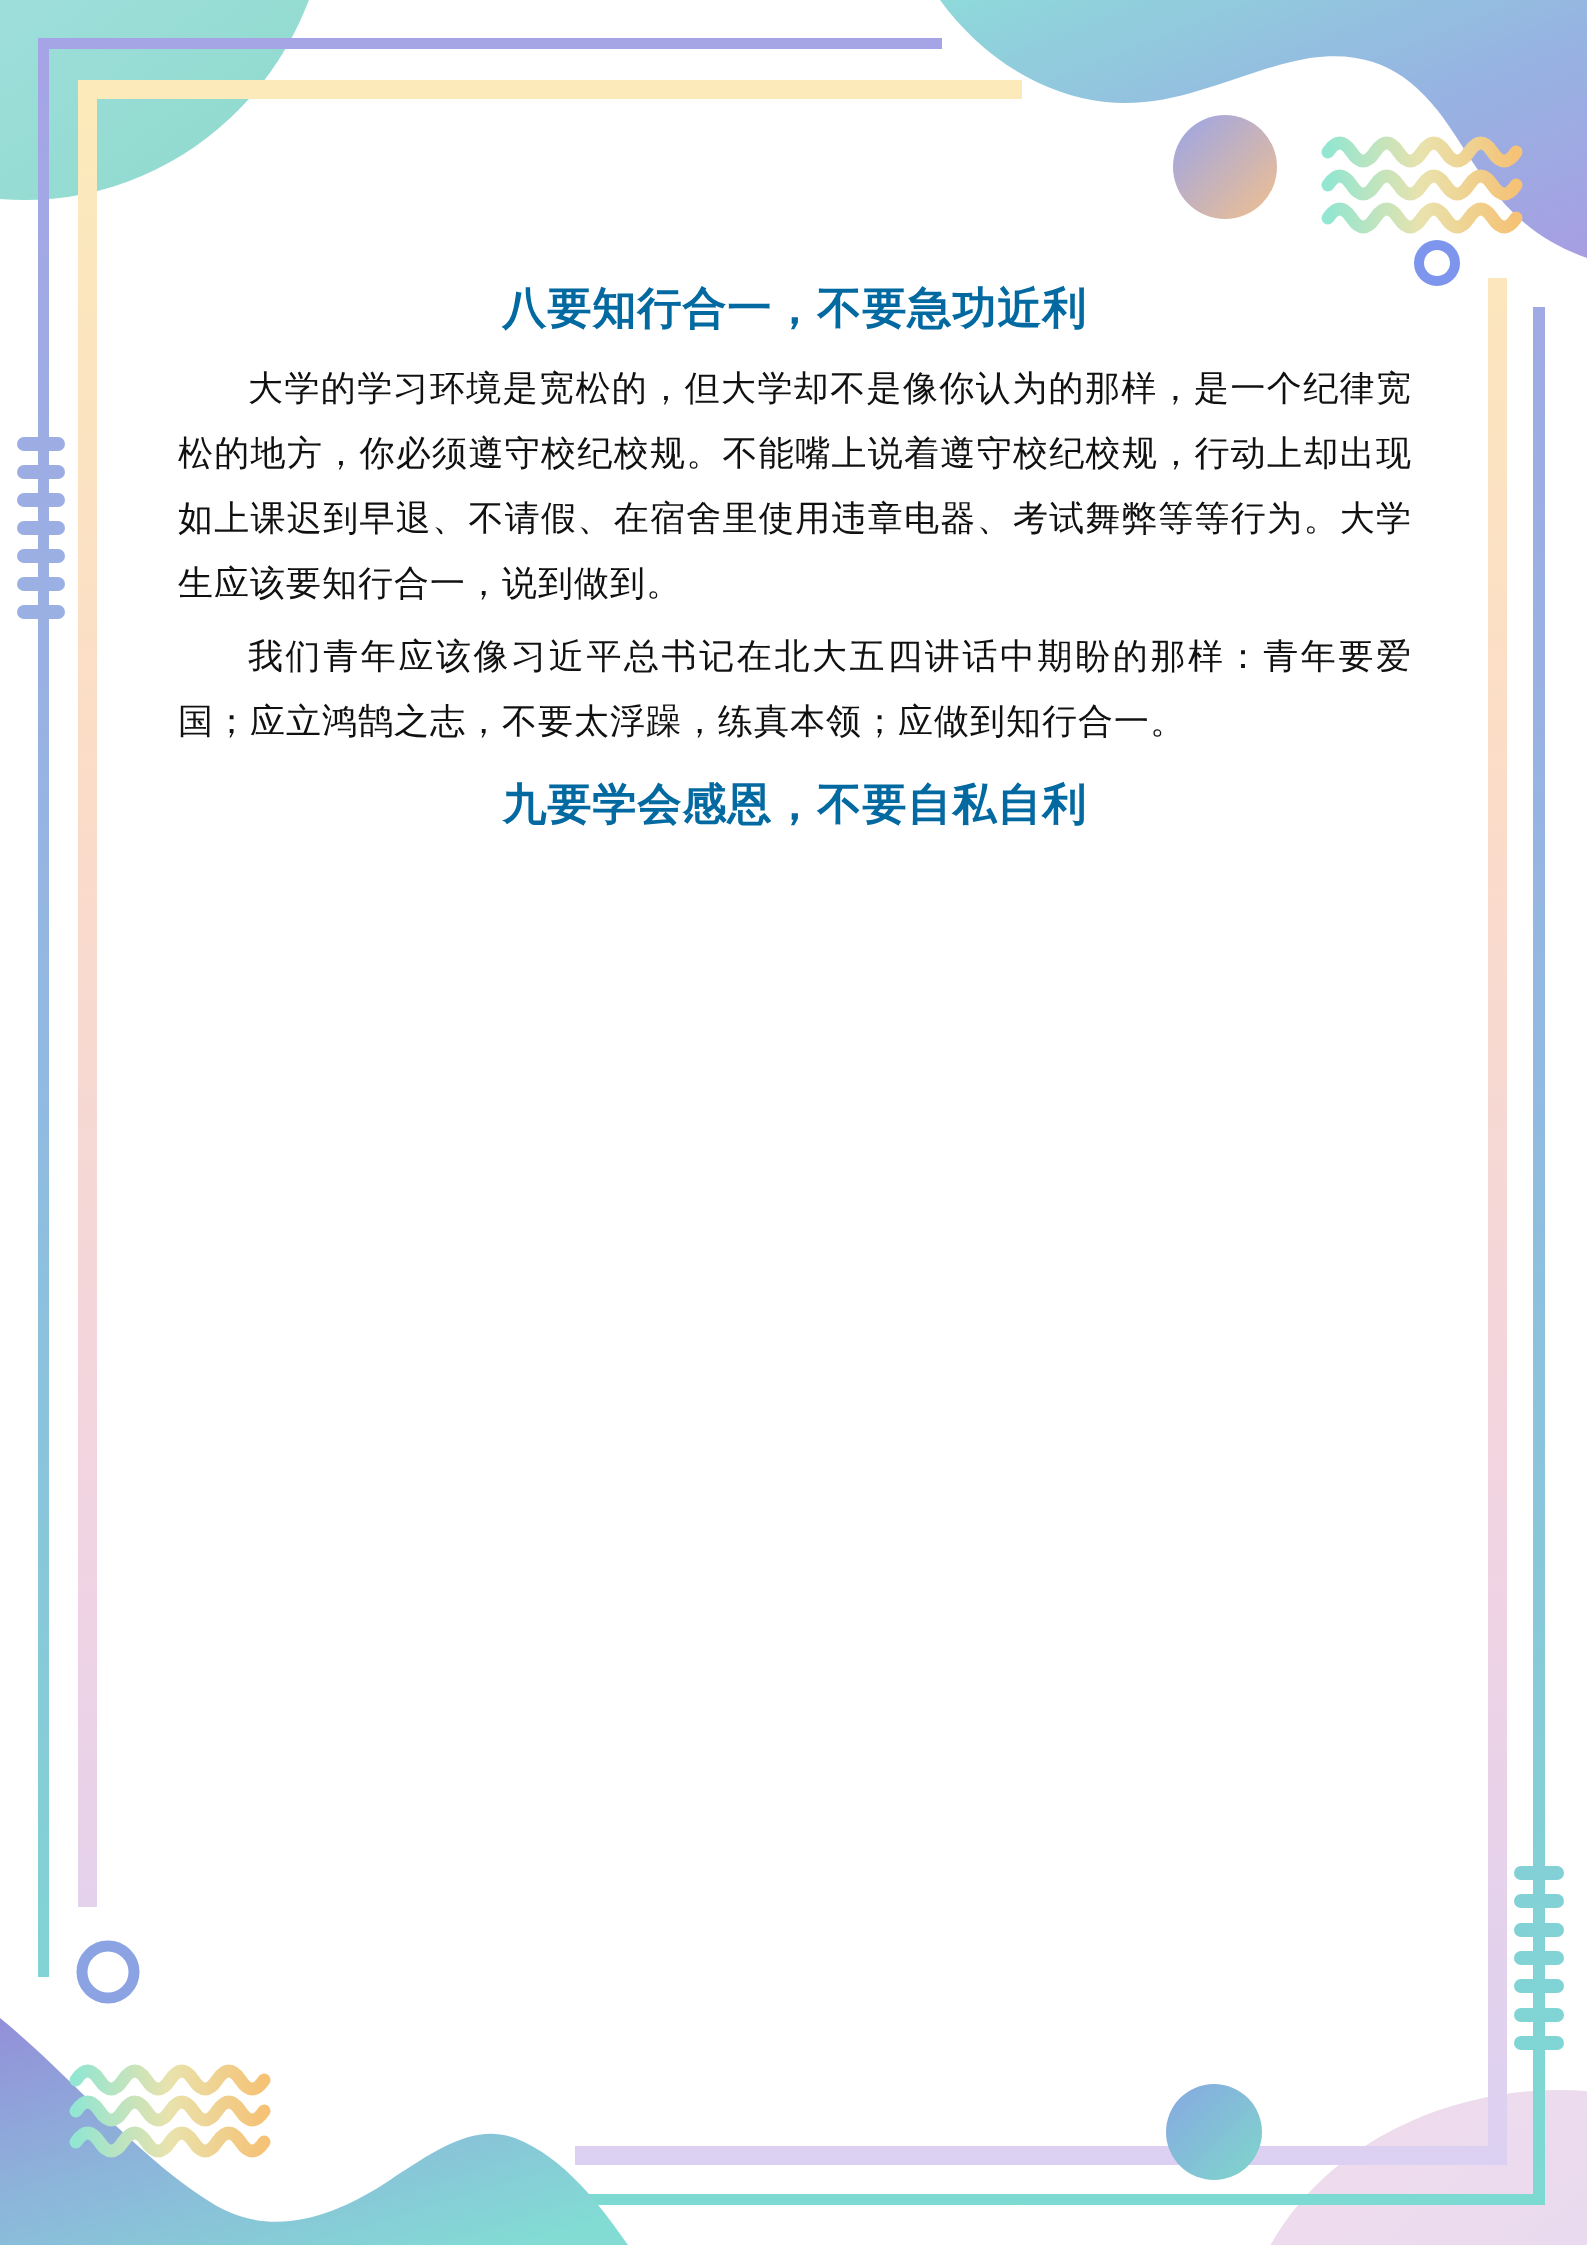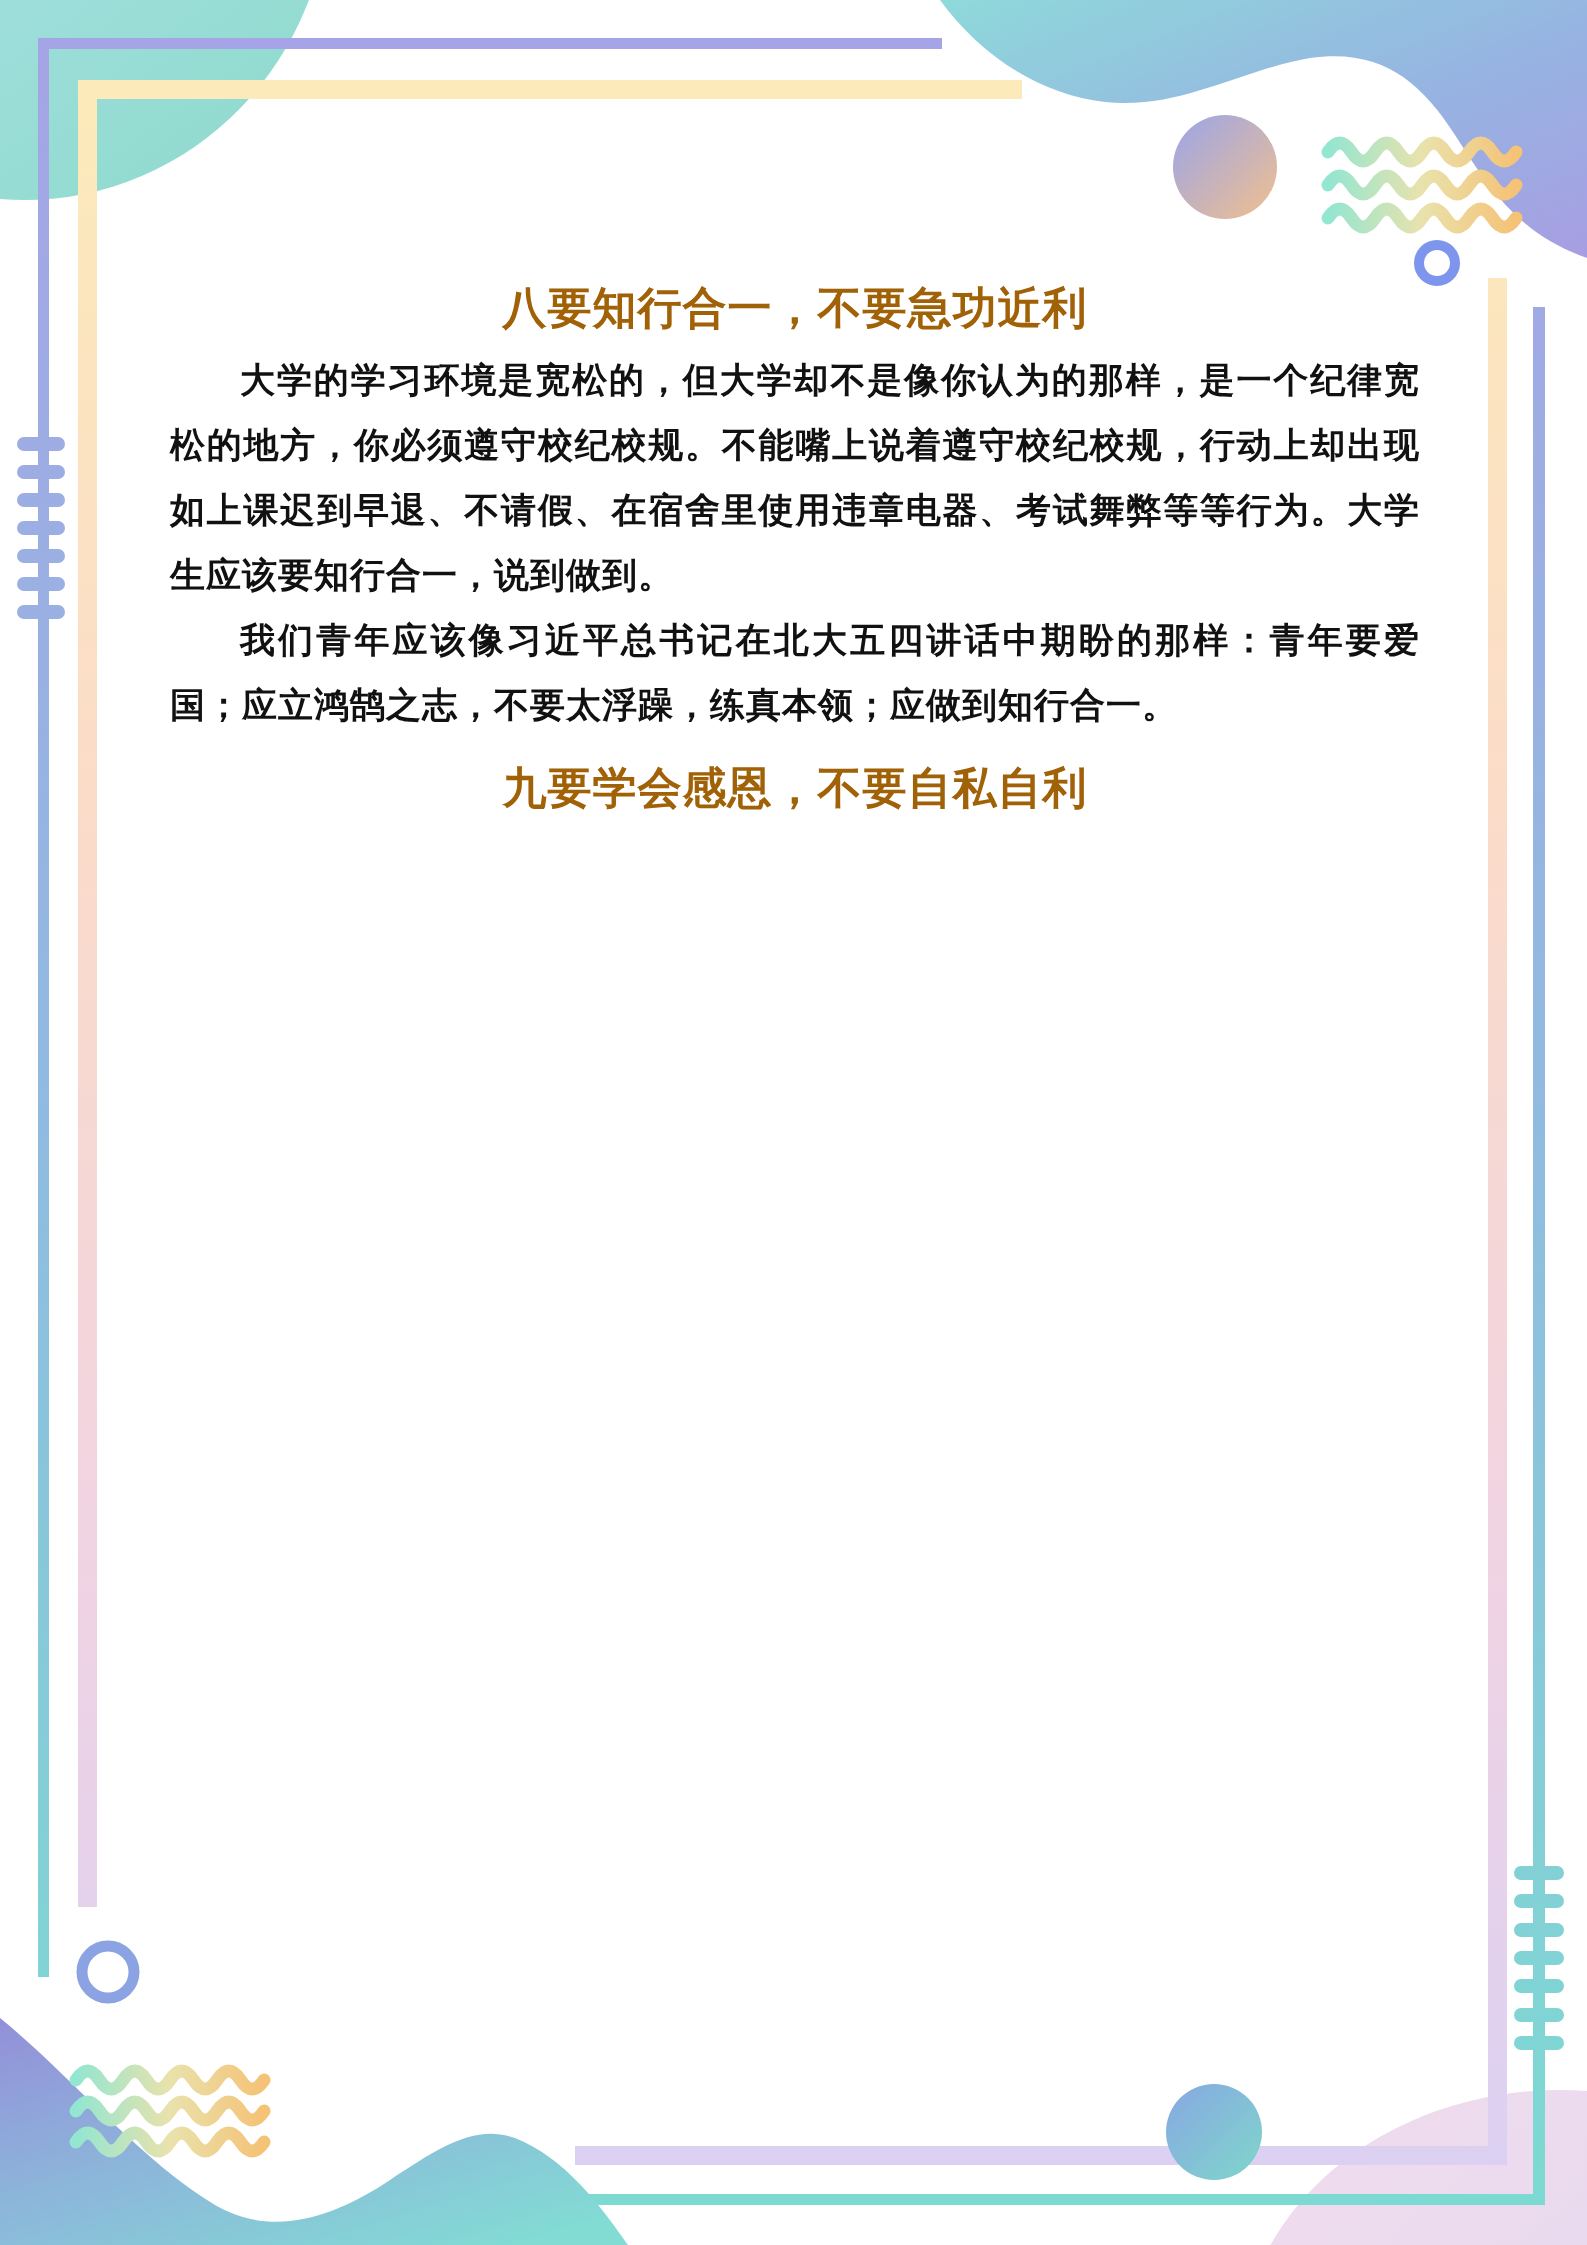--- a/index.html
+++ b/index.html
@@ -18,33 +18,32 @@
     z-index:2;
   }
   .doc h2.title{
     font-family:"Liberation Sans","DejaVu Sans",sans-serif;
     font-weight:bold;
     font-size:44px;
     line-height:80px;
     text-align:center;
     letter-spacing:1px;
     margin:0;
-    color:#a16207;
+    color:#0369a1;
   }
   .doc h2.title-1{margin:28px 0 0 0;}
   .doc h2.title-2{margin:10px 0 8px 0;}
   .doc p{
-    margin:0;
+    margin:8px;
     font-size:35px;
     line-height:65px;
     letter-spacing:1px;
     text-align:justify;
     text-justify:inter-character;
     text-indent:2em;
-    font-weight:bold;
   }
   .doc p.gap-top{margin-top:4px;}
 </style>
 </head>
 <body>
 
 <div class="page">
 
   <svg class="deco" viewBox="0 0 1587 2245" xmlns="http://www.w3.org/2000/svg">
     <defs>

